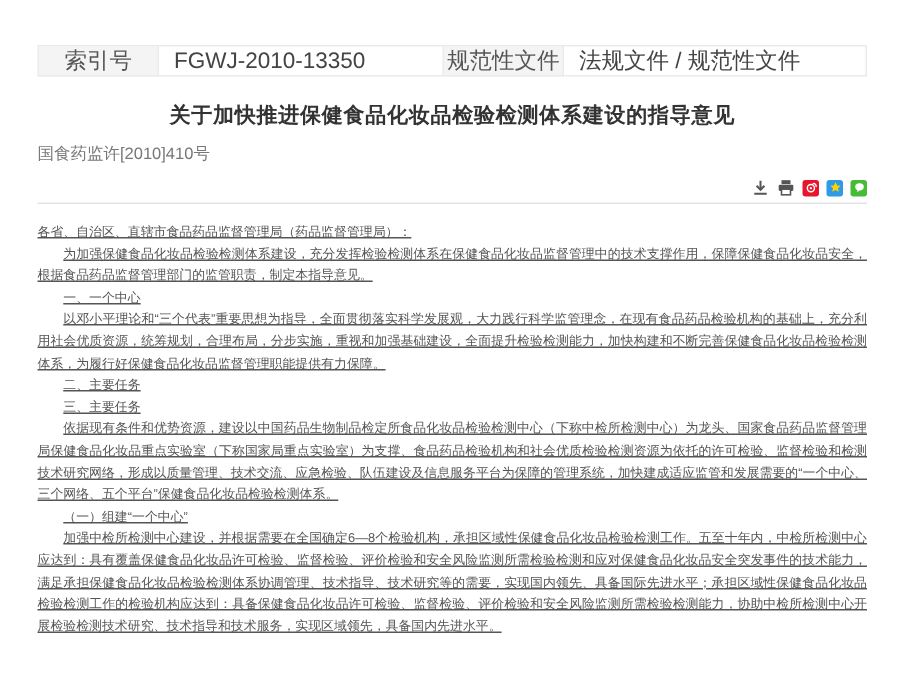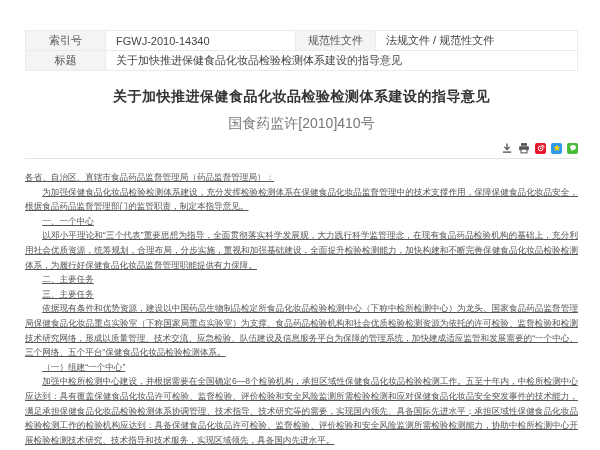--- a/index.html
+++ b/index.html
@@ -8,21 +8,21 @@
     background: #ffffff;
     font-family: "Liberation Sans", "DejaVu Sans", sans-serif;
     color: #555;
   }
   .page { padding: 30px 22px 0 25px; }
 
   
   table.meta {
     width: 100%;
     border-collapse: collapse;
-    font-size: 11px;
+    font-size: 15px;
     table-layout: fixed;
   }
   table.meta th, table.meta td {
     border: 1px solid #ebebeb;
     height: 20px;
     vertical-align: middle;
     font-weight: normal;
   }
   table.meta th {
     background: #f4f4f4;
@@ -41,22 +41,21 @@
   .doc-title {
     margin-top: 17px;
     text-align: center;
     font-size: 14px;
     font-weight: bold;
     color: #333;
     letter-spacing: 0.5px;
   }
   .doc-number {
     margin-top: 9px;
-    text-align: center;
-    font-size: 14px;
+    font-size: 11px;
     color: #777;
   }
   .toolbar {
     margin-top: 9px;
     display: flex;
     justify-content: flex-end;
     align-items: center;
     gap: 5px;
     height: 12px;
   }
@@ -97,27 +96,23 @@
 </style>
 </head>
 <body>
 
 <div class="page">
 
   <table class="meta">
     <tbody>
         <tr>
       <th>索引号</th>
-      <td style="width:190px">FGWJ-2010-14340</td>
+      <td style="width:190px">FGWJ-2010-13350</td>
       <th>规范性文件</th>
       <td>法规文件 / 规范性文件</td>
-    </tr>
-    <tr>
-      <th>标题</th>
-      <td colspan="3">关于加快推进保健食品化妆品检验检测体系建设的指导意见</td>
     </tr>
   </tbody>
     </table>
 
   <h1 class="doc-title">关于加快推进保健食品化妆品检验检测体系建设的指导意见</h1>
   <div class="doc-number">国食药监许[2010]410号</div>
 
   <div class="toolbar">
     <span class="tool-icon">
       <svg viewBox="0 0 16 16">

